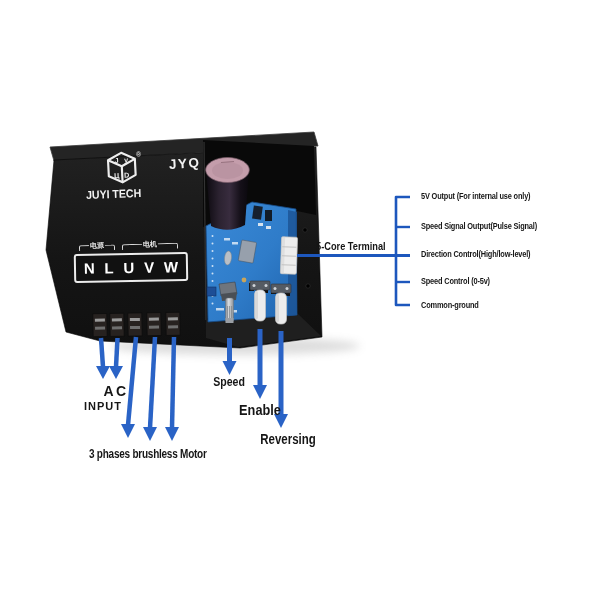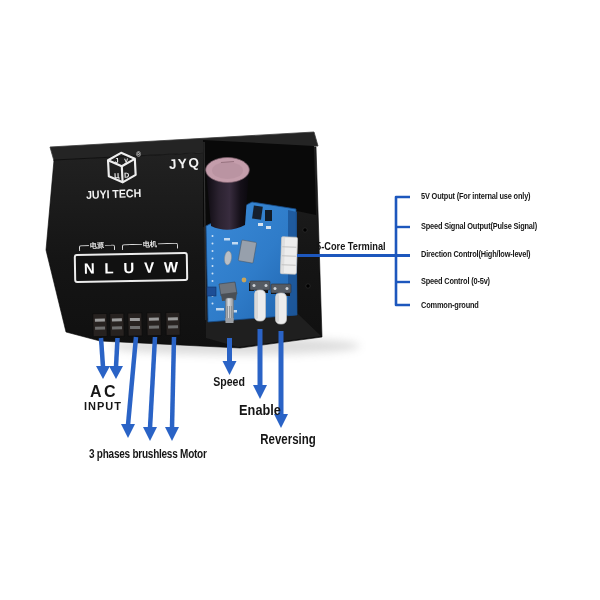--- a/index.html
+++ b/index.html
@@ -19,21 +19,21 @@
                color:#e8e8e8;background:#141414;line-height:1;padding:0 1px;font-weight:bold;}
   .nluvw{position:absolute;left:74px;top:253px;width:104px;height:25px;border:2px solid #ececec;
          border-radius:3px;display:flex;align-items:center;justify-content:space-around;
          padding:0 3px;transform:rotate(-1deg);background:rgba(0,0,0,.15);}
   .nluvw span{font-size:15px;font-weight:bold;color:#ffffff;}
   
   .fivecore{left:316px;top:241px;font-size:10.5px;transform:scaleX(.88);transform-origin:left center;}
   .pin{left:421px;font-size:9px;letter-spacing:-.2px;transform:scaleX(.82);transform-origin:left center;}
   .pin.p0{top:192px;} .pin.p1{top:222px;} .pin.p2{top:250px;} .pin.p3{top:277px;} .pin.p4{top:301px;}
   
-  .ac{left:104px;top:384px;font-size:16px;letter-spacing:2.5px;transform:translateX(-50%);}
+  .ac{left:116px;top:384px;font-size:14px;letter-spacing:2.5px;transform:translateX(-50%);}
   .input{left:103px;top:401px;font-size:11px;letter-spacing:1px;transform:translateX(-50%);}
   .motor{left:89px;top:448px;font-size:12.5px;letter-spacing:-.3px;transform:scaleX(.8);transform-origin:left center;}
   .speed{left:229px;top:376px;font-size:12px;transform:translateX(-50%) scaleX(.88);}
   .enable{left:260px;top:402px;font-size:15px;transform:translateX(-50%) scaleX(.85);}
   .reversing{left:288px;top:432px;font-size:14px;transform:translateX(-50%) scaleX(.82);}
   .logo-wrap{position:absolute;left:103px;top:152px;transform:rotate(-3deg);}
 </style>
 </head>
 <body>
 

